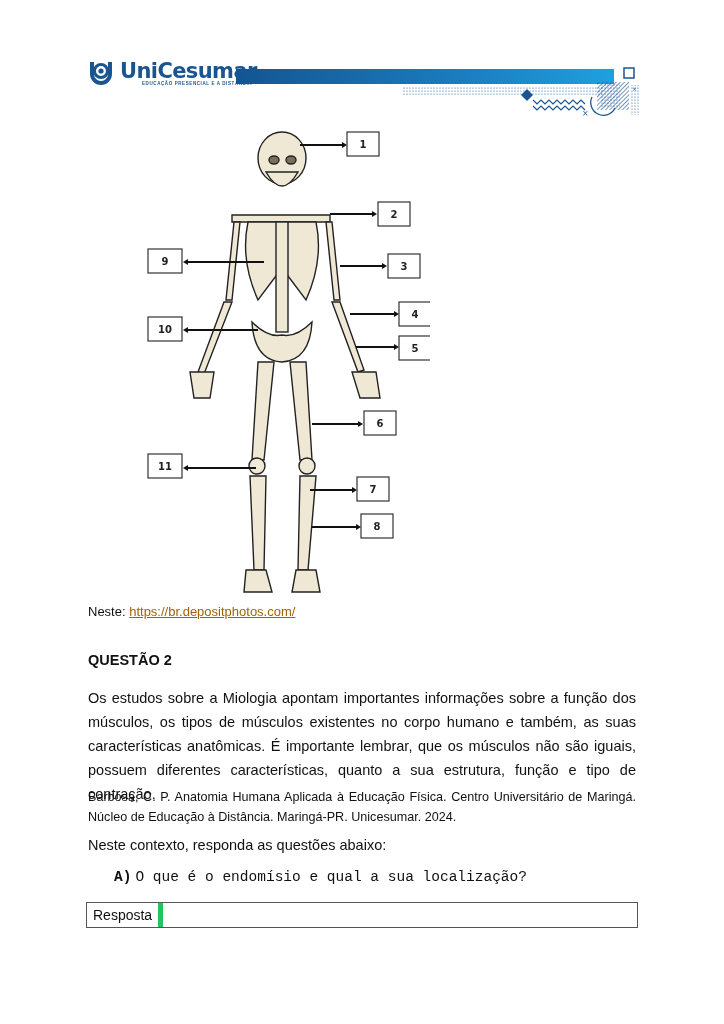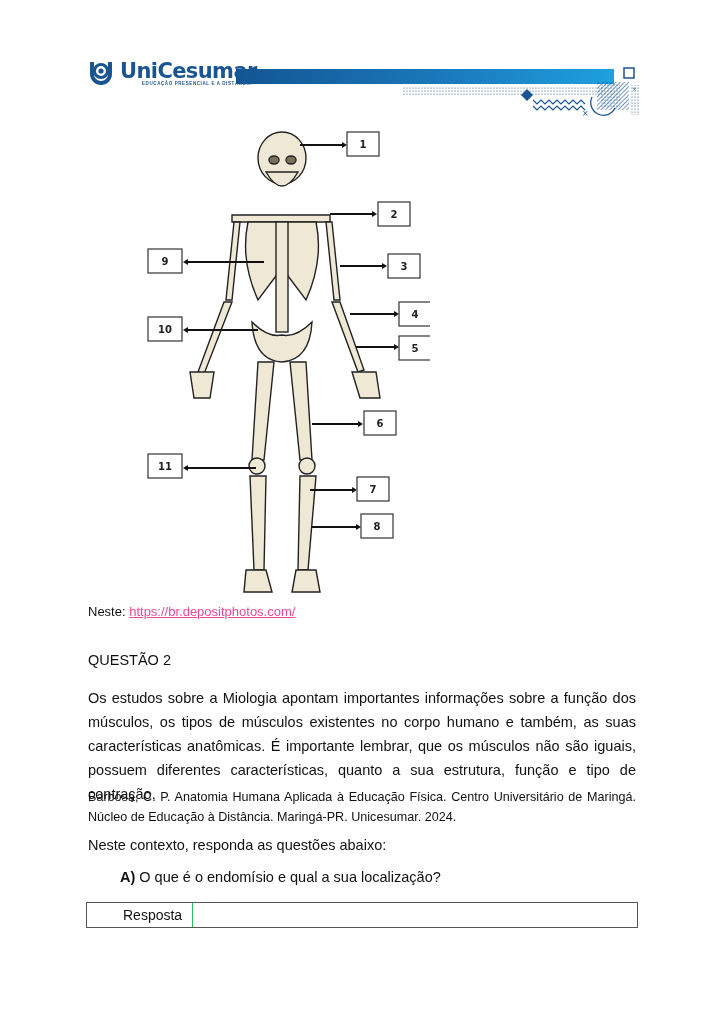--- a/index.html
+++ b/index.html
@@ -12,31 +12,31 @@
   .logo-text { margin-left: 4px; display: flex; flex-direction: column; }
   .logo-name { font-family: "DejaVu Sans", sans-serif; font-weight: bold; font-size: 21px; color: #1a5592; letter-spacing: -0.6px; line-height: 22px; }
   .logo-tag { font-size: 4.5px; color: #1a5592; letter-spacing: 0.6px; font-weight: bold; margin-left: 22px; margin-top: -1px; }
   .blue-bar { position: absolute; left: 236px; top: 69px; width: 378px; height: 15px;
               background: linear-gradient(90deg, #135592 0%, #1b7dbf 60%, #1fa0de 100%); }
   .deco { position: absolute; left: 400px; top: 60px; }
 
   .figure { position: absolute; left: 140px; top: 125px; width: 290px; height: 475px; }
 
   .source { position: absolute; left: 88px; top: 604px; font-size: 13px; }
-  .source a { color: #ec4899; text-decoration: underline; }
+  .source a { color: #a16207; text-decoration: underline; }
 
-  .q-title { position: absolute; left: 88px; top: 652px; font-size: 14.5px; font-weight: normal; }
+  .q-title { position: absolute; left: 88px; top: 652px; font-size: 14.5px; font-weight: bold; }
   .para { position: absolute; left: 88px; top: 686px; width: 548px; font-size: 14.5px; line-height: 24px; text-align: justify; }
   .ref { position: absolute; left: 88px; top: 787px; width: 548px; font-size: 12.6px; line-height: 20px; text-align: justify; }
   .context { position: absolute; left: 88px; top: 837px; font-size: 14.5px; }
-  .qa { position: absolute; left: 120px; top: 869px; font-size: 14.5px; }
+  .qa { position: absolute; left: 114px; top: 869px; font-size: 14.5px; font-family: Liberation Mono, monospace; }
   .qa b { font-weight: bold; margin-right: 4px; }
 
   .answer { position: absolute; left: 86px; top: 902px; width: 552px; height: 26px; border: 1px solid #555; display: flex; }
-  .answer-label { width: 76px; border-right: 1px solid #22c55e; font-size: 14px; padding: 4px 0 0 6px; margin-left: 30px; }
+  .answer-label { width: 76px; border-right: 5px solid #22c55e; font-size: 14px; padding: 4px 0 0 6px; }
   .answer-field { flex: 1; }
 </style>
 </head>
 <body>
 
 <div class="header">
   <div class="logo">
     <svg class="logo-mark" viewBox="0 0 30 30">
       <path d="M4 4 L4 16 A11 11 0 0 0 26 16 L26 4 L22 4 L22 16 A7 7 0 0 1 8 16 L8 4 Z" fill="#1a5592"></path>
       <circle cx="15" cy="13" r="6.5" fill="none" stroke="#1a5592" stroke-width="3"></circle>

